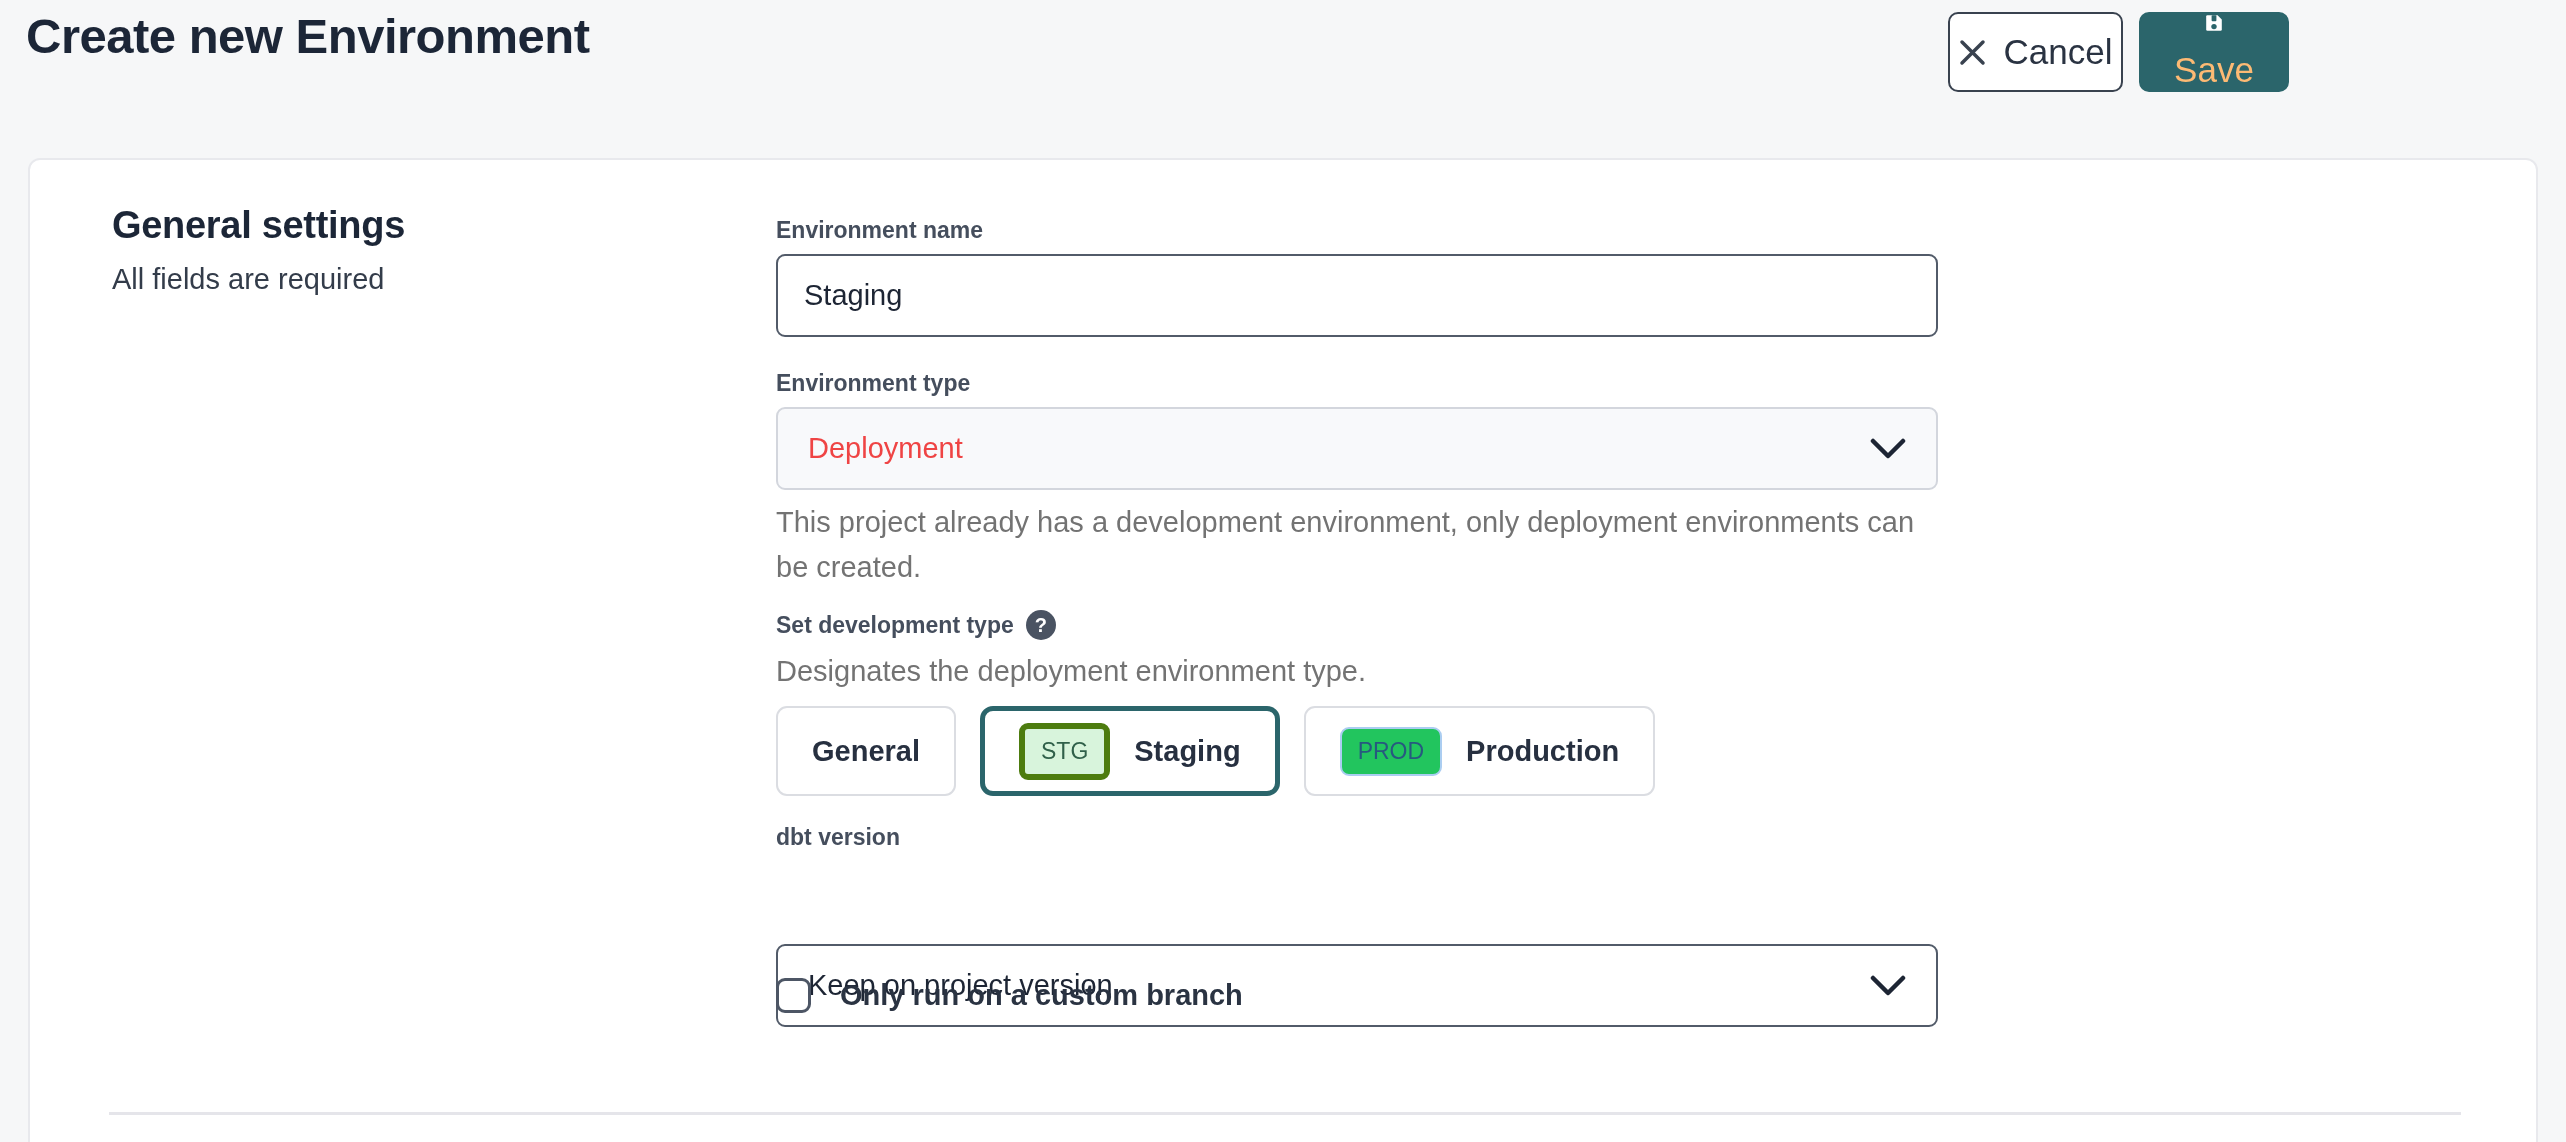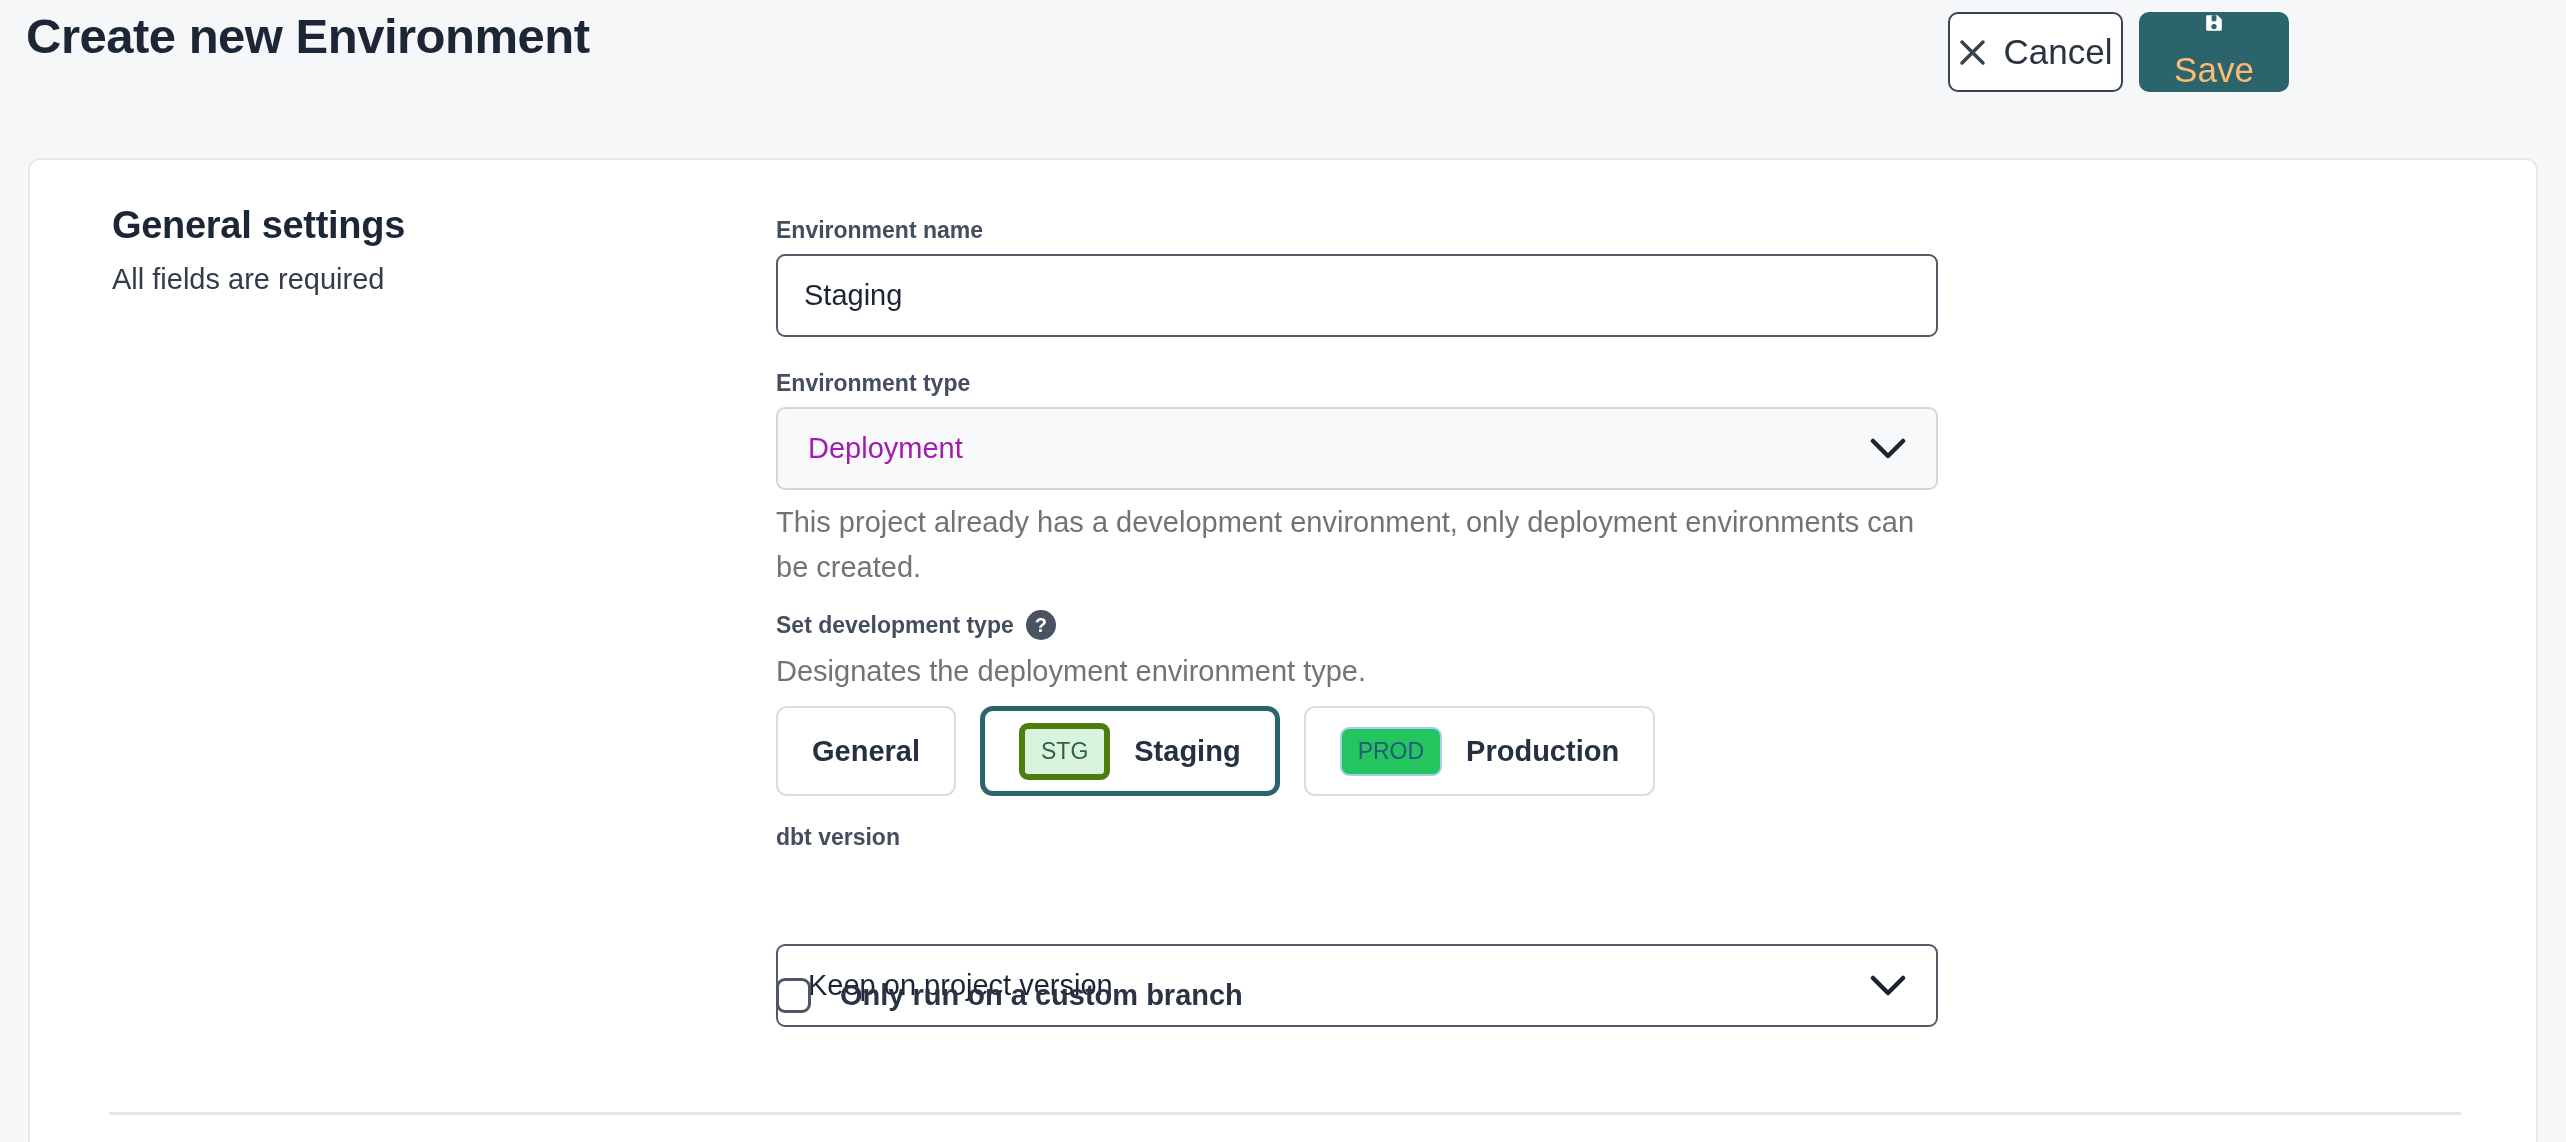--- a/index.html
+++ b/index.html
@@ -84,21 +84,21 @@
     border-radius: 9px;
     display: flex; align-items: center;
     padding: 0 30px;
     font-size: 29px;
     position: relative;
     cursor: pointer;
   }
   .select-disabled {
     background: #f8f9fb;
     border: 2px solid #d3d6dd;
-    color: #a21caf;
+    color: #ef4444;
     cursor: default;
   }
   .select-enabled {
     background: #ffffff;
     border: 2px solid #525b69;
     color: #1d2534;
   }
   .select-caret {
     position: absolute; right: 30px; top: 50%;
     transform: translateY(-50%);

